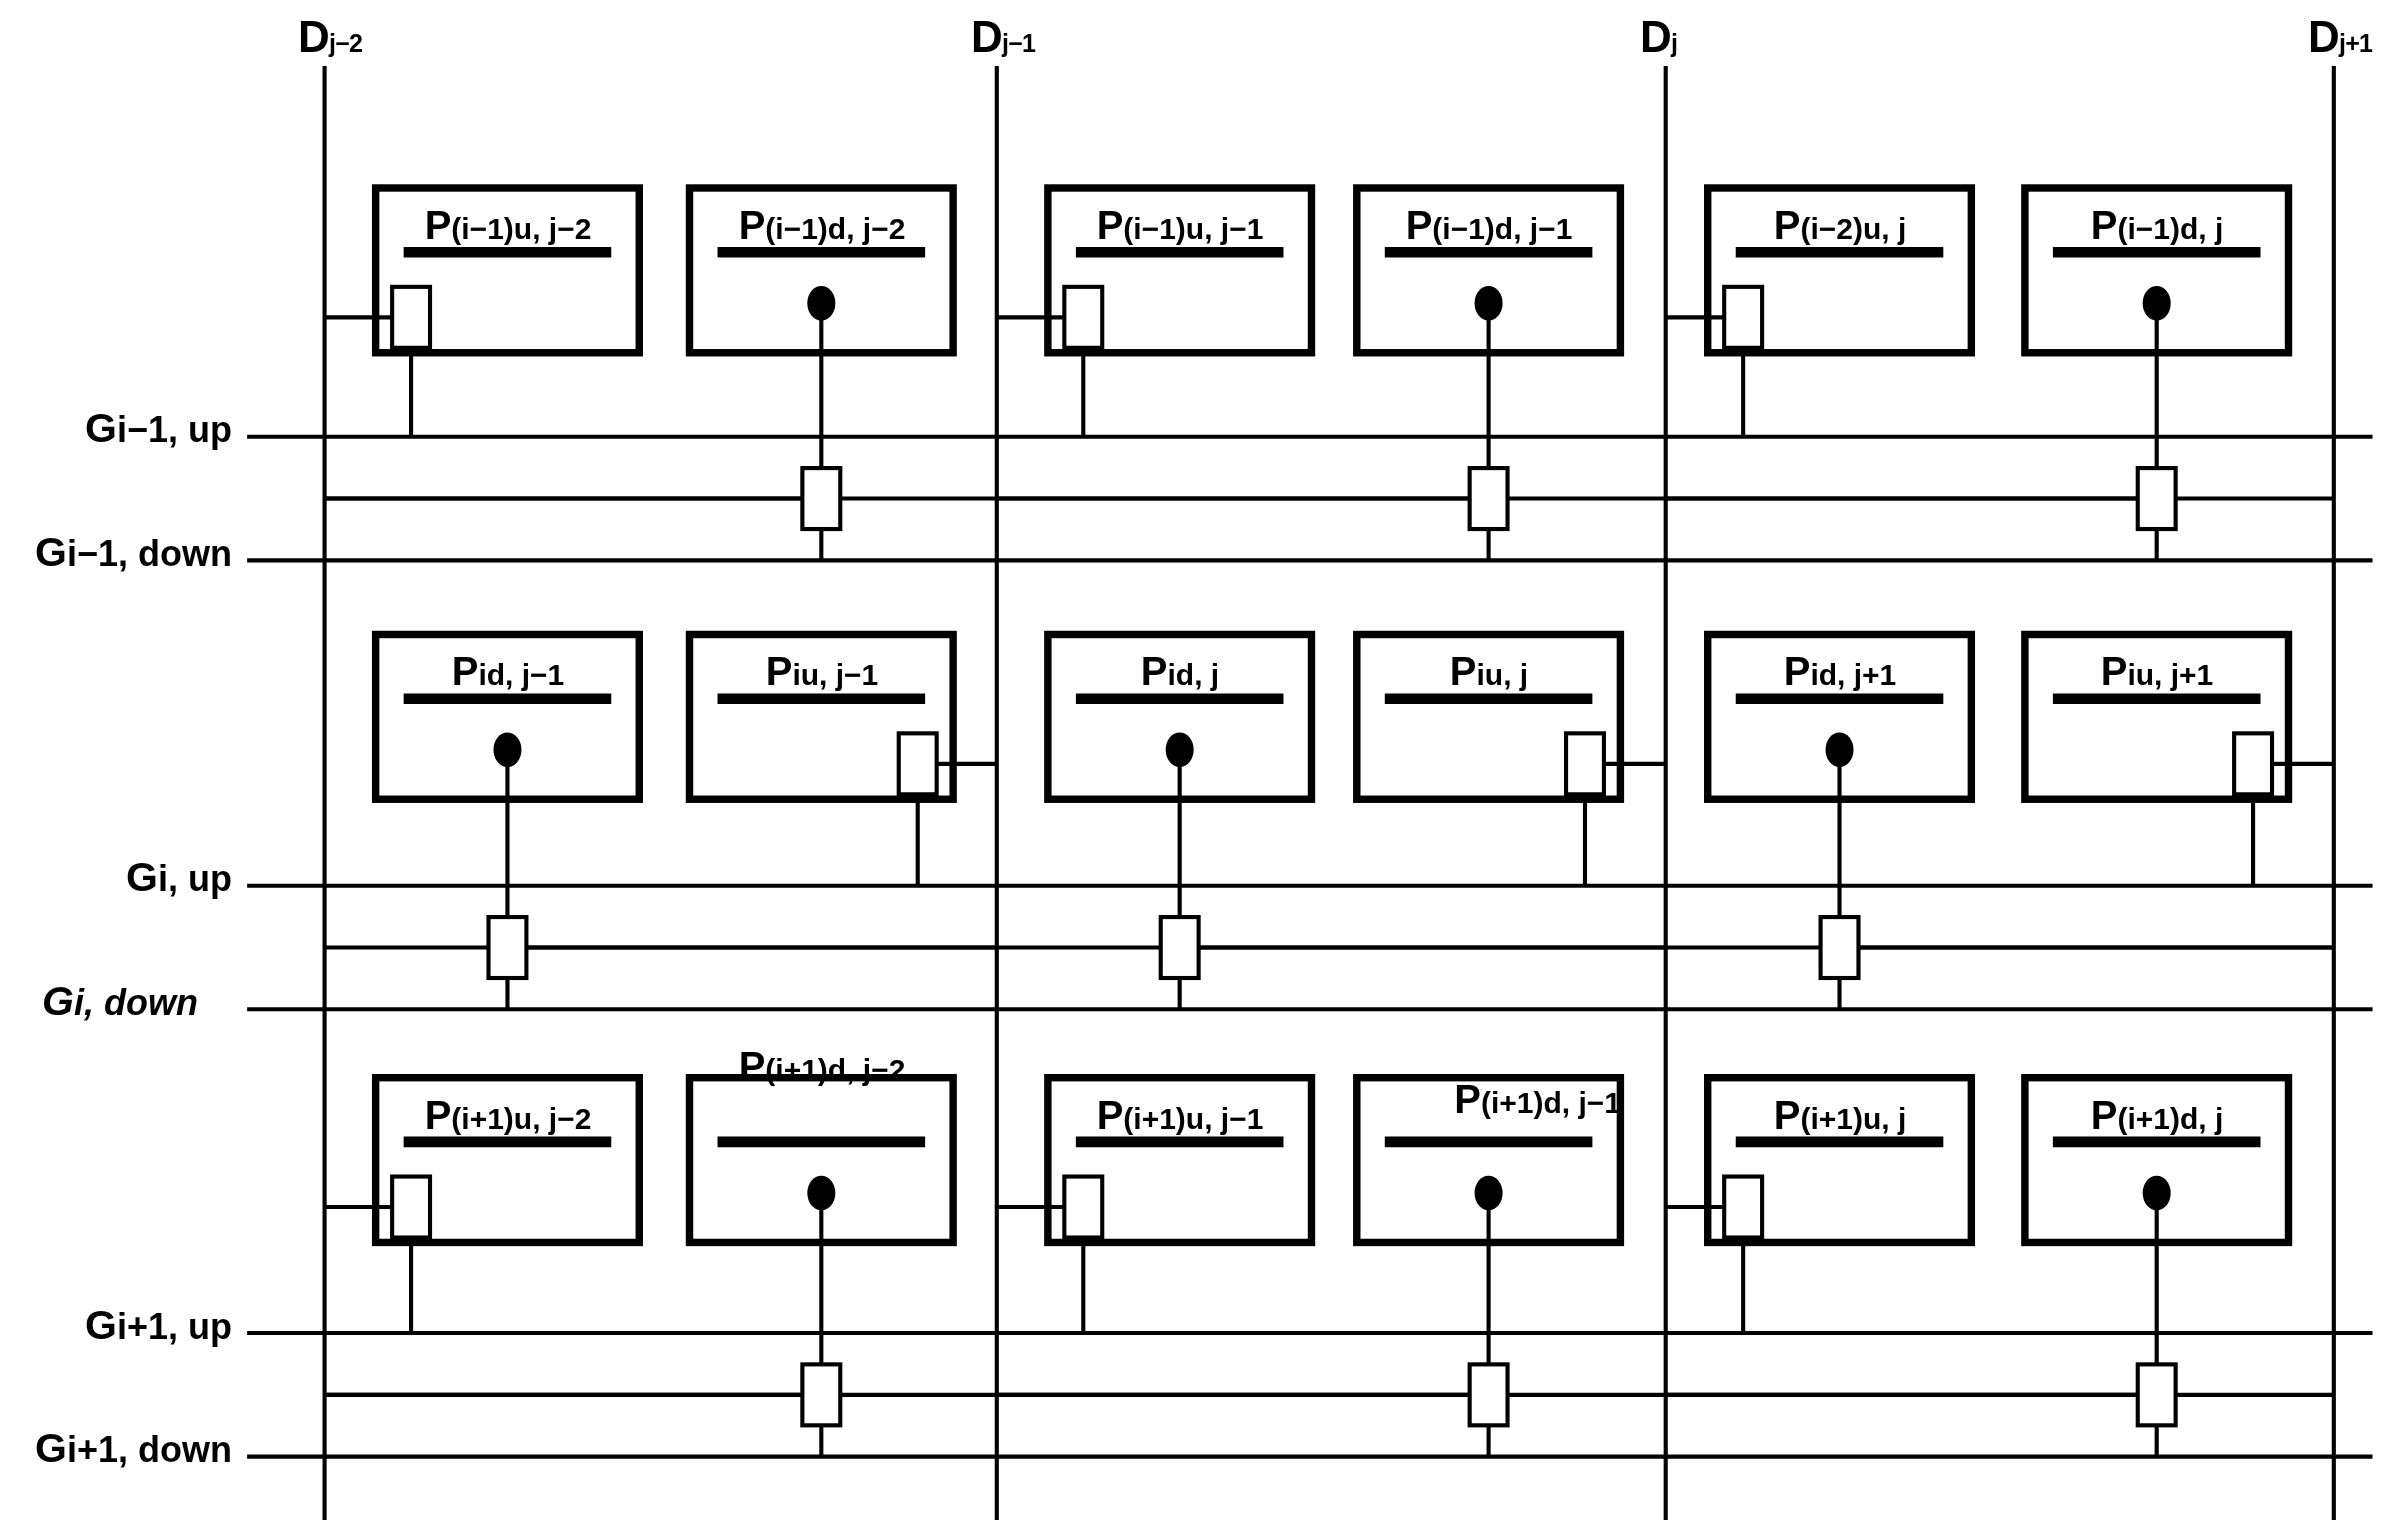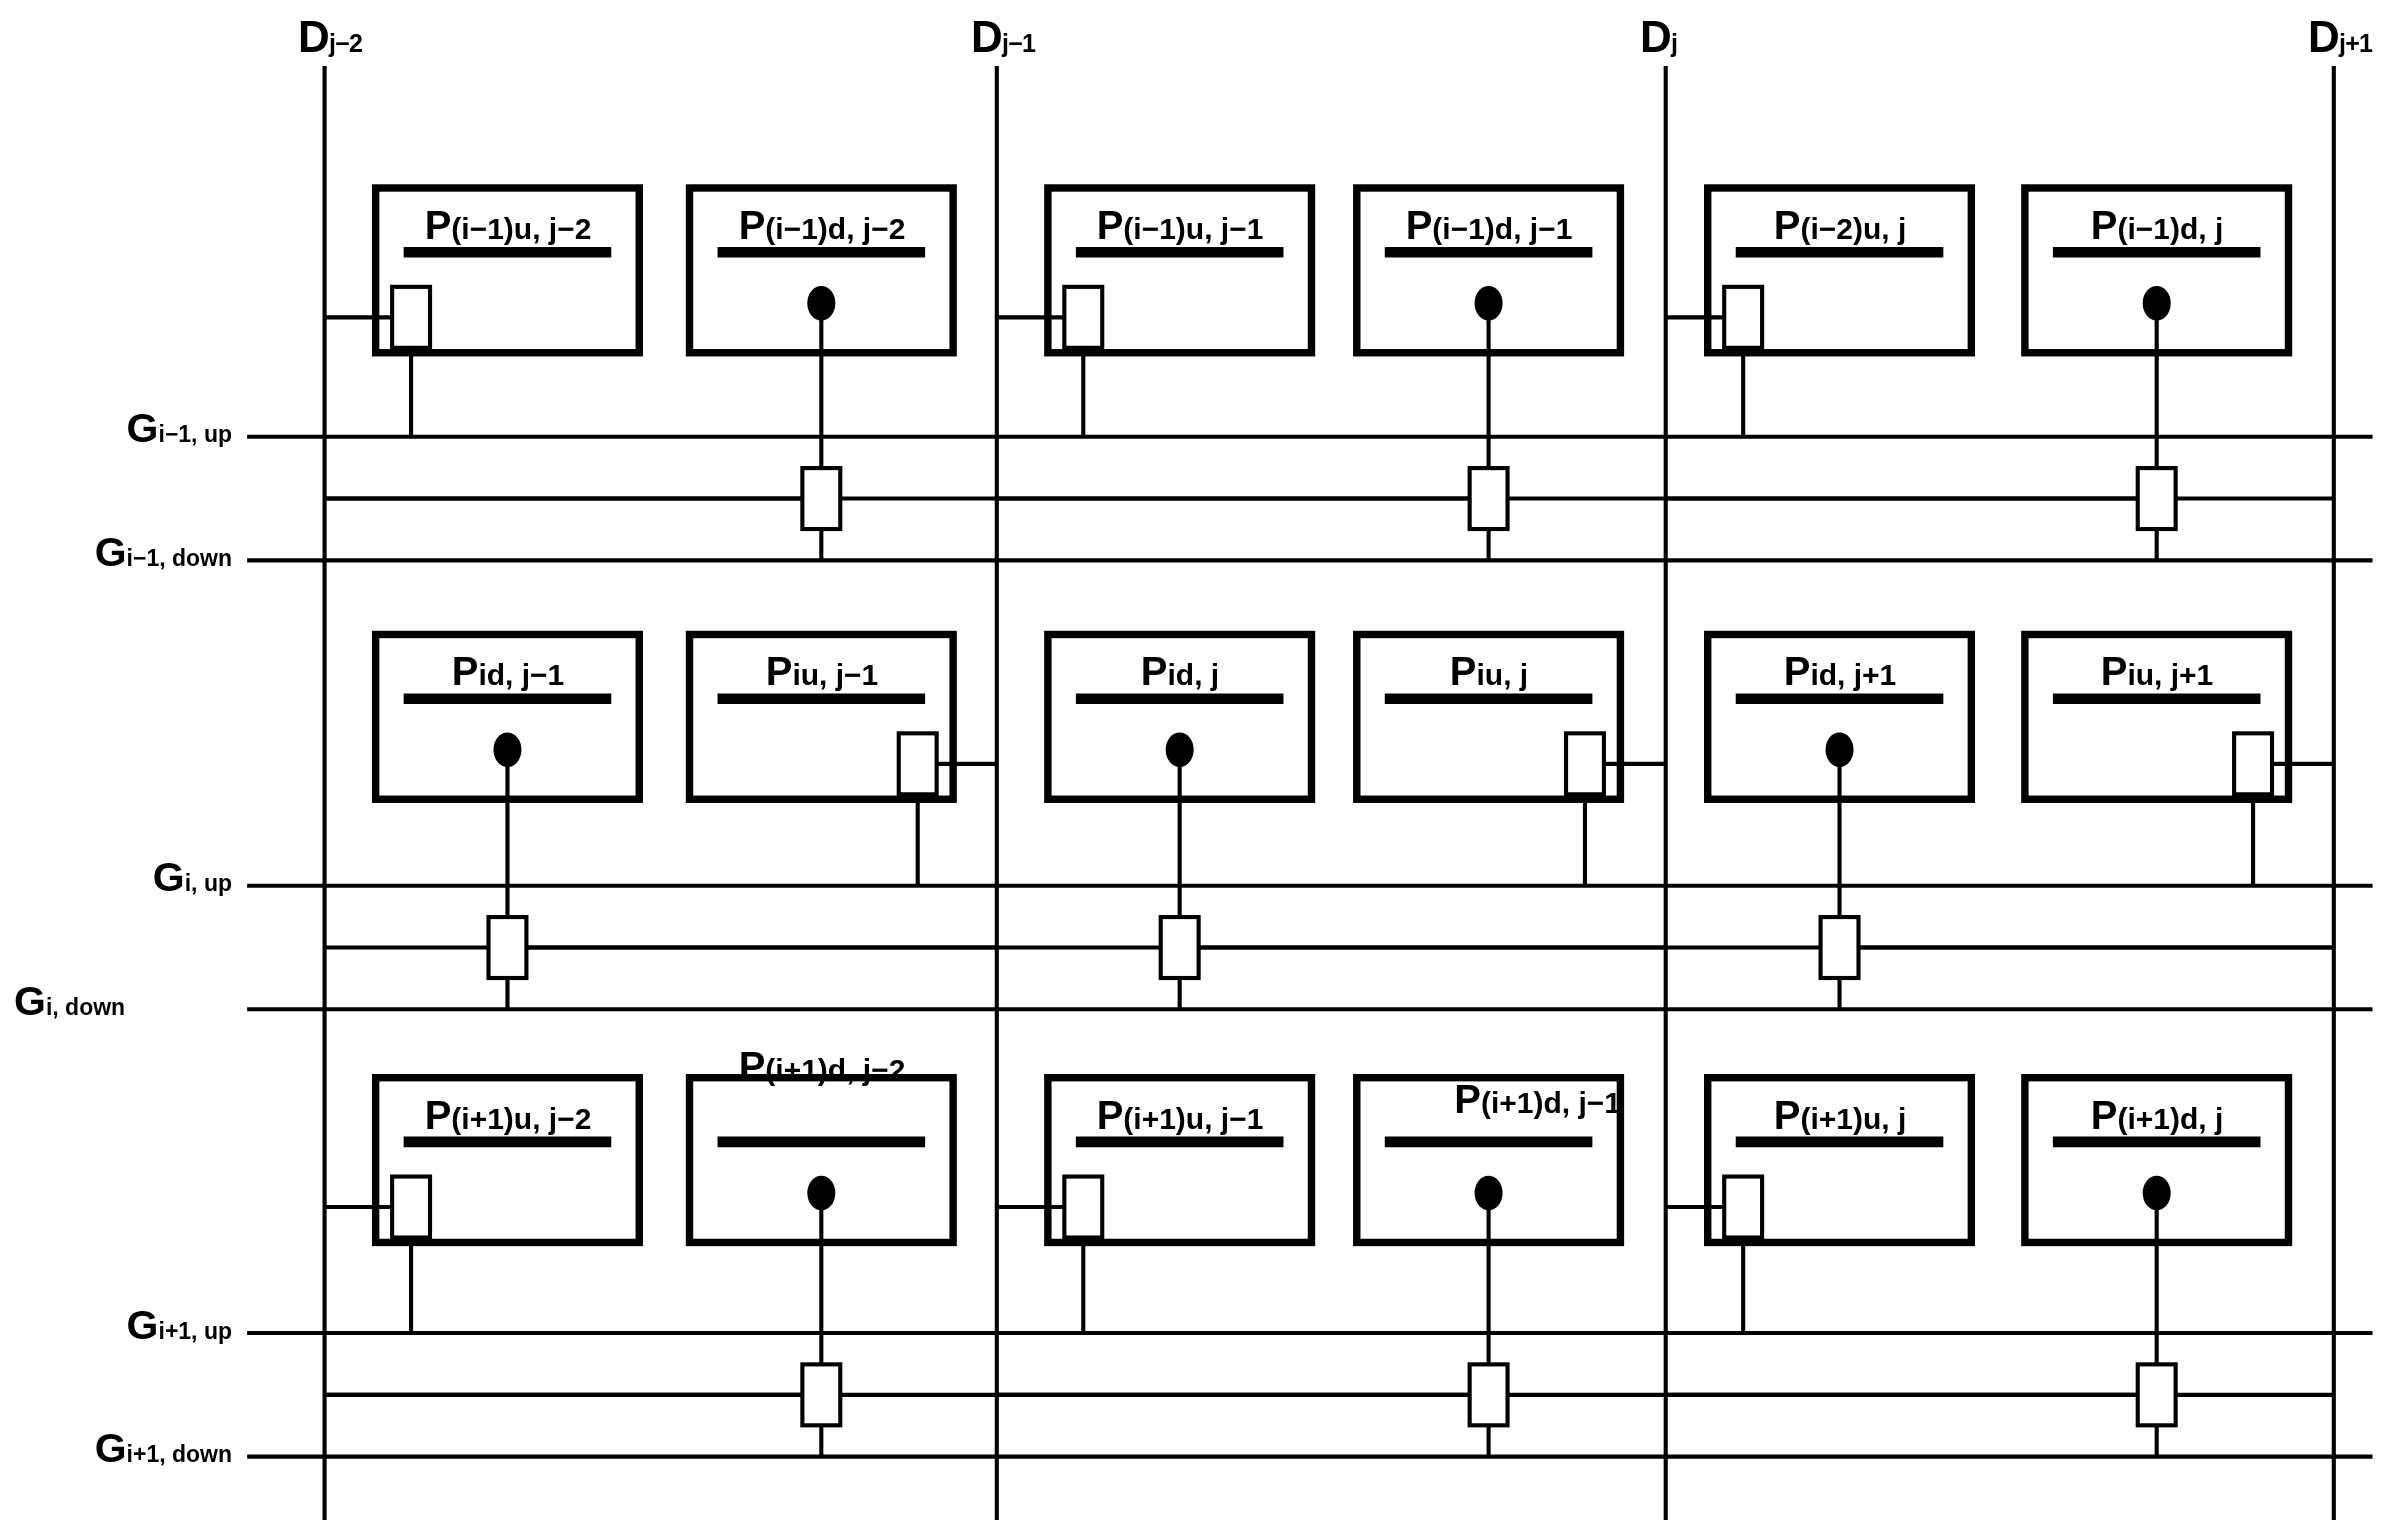--- a/index.html
+++ b/index.html
@@ -3,21 +3,21 @@
 <meta charset="utf-8">
 <style>
   html,body{margin:0;padding:0;background:#ffffff;}
   body{font-family:"Liberation Sans",sans-serif;}
   #stage{position:relative;width:2389px;height:1540px;background:#fff;overflow:hidden;}
   svg#sheet{position:absolute;left:0;top:0;width:2389px;height:1540px;}
   .lbl{position:absolute;white-space:nowrap;color:#000;font-family:"Liberation Sans",sans-serif;}
   .dlabel{font-size:44px;font-weight:bold;letter-spacing:-0.8px;}
   .dlabel .sub{font-size:25px;font-weight:bold;}
   .glabel{font-size:41px;font-weight:bold;}
-  .glabel .sub{font-size:23px;font-weight:bold;}
+  .glabel .sub{font-size:36px;font-weight:bold;}
   .pixlabel{position:absolute;white-space:nowrap;color:#000;font-size:40px;font-weight:bold;
             font-family:"Liberation Sans",sans-serif;text-align:center;}
   .pixlabel .sub{font-size:30px;font-weight:bold;}
 </style>
 </head>
 <body>
 
 <div id="stage">
   <svg id="sheet" viewBox="0 0 2900 1869" xmlns="http://www.w3.org/2000/svg">
       <line x1="394" y1="80" x2="394" y2="1845" stroke="#000000" stroke-width="5" stroke-linecap="butt"></line>
@@ -143,21 +143,21 @@
       <line x1="2618" y1="1730" x2="2618" y2="1768" stroke="#000000" stroke-width="5" stroke-linecap="butt"></line>
     </svg>
   <div id="labels">
       <div class="lbl dlabel" style="left: 298px; top: 11.5px;"><span>D</span><span class="sub">j−2</span></div>
       <div class="lbl dlabel" style="left: 971px; top: 11.5px;"><span>D</span><span class="sub">j−1</span></div>
       <div class="lbl dlabel" style="left: 1640px; top: 11.5px;"><span>D</span><span class="sub">j</span></div>
       <div class="lbl dlabel" style="left: 2308px; top: 11.5px;"><span>D</span><span class="sub">j+1</span></div>
       <div class="lbl glabel" style="left: 0px; top: 405px; width: 232px; text-align: right;"><span>G</span><span class="sub">i−1, up</span></div>
       <div class="lbl glabel" style="left: 0px; top: 529px; width: 232px; text-align: right;"><span>G</span><span class="sub">i−1, down</span></div>
       <div class="lbl glabel" style="left: 0px; top: 854px; width: 232px; text-align: right;"><span>G</span><span class="sub">i, up</span></div>
-      <div class="lbl glabel" style="left: 14px; top: 978px; width: 232px; text-align: left;"><span>G</span><span class="sub">i, down</span></div>
+      <div class="lbl glabel" style="left: 4px; top: 978px; width: 232px; text-align: center; font-style: italic;"><span>G</span><span class="sub">i, down</span></div>
       <div class="lbl glabel" style="left: 0px; top: 1302px; width: 232px; text-align: right;"><span>G</span><span class="sub">i+1, up</span></div>
       <div class="lbl glabel" style="left: 0px; top: 1425px; width: 232px; text-align: right;"><span>G</span><span class="sub">i+1, down</span></div>
       <div class="pixlabel" style="left: 376px; top: 203px; width: 264px; text-align: center;"><span>P</span><span class="sub">(i−1)u, j−2</span></div>
       <div class="pixlabel" style="left: 690px; top: 203px; width: 264px;"><span>P</span><span class="sub">(i−1)d, j−2</span></div>
       <div class="pixlabel" style="left: 1048px; top: 203px; width: 264px;"><span>P</span><span class="sub">(i−1)u, j−1</span></div>
       <div class="pixlabel" style="left: 1357px; top: 203px; width: 264px;"><span>P</span><span class="sub">(i−1)d, j−1</span></div>
       <div class="pixlabel" style="left: 1708px; top: 203px; width: 264px;"><span>P</span><span class="sub">(i−2)u, j</span></div>
       <div class="pixlabel" style="left: 2025px; top: 203px; width: 264px;"><span>P</span><span class="sub">(i−1)d, j</span></div>
       <div class="pixlabel" style="left: 376px; top: 649px; width: 264px;"><span>P</span><span class="sub">id, j−1</span></div>
       <div class="pixlabel" style="left: 690px; top: 649px; width: 264px;"><span>P</span><span class="sub">iu, j−1</span></div>

